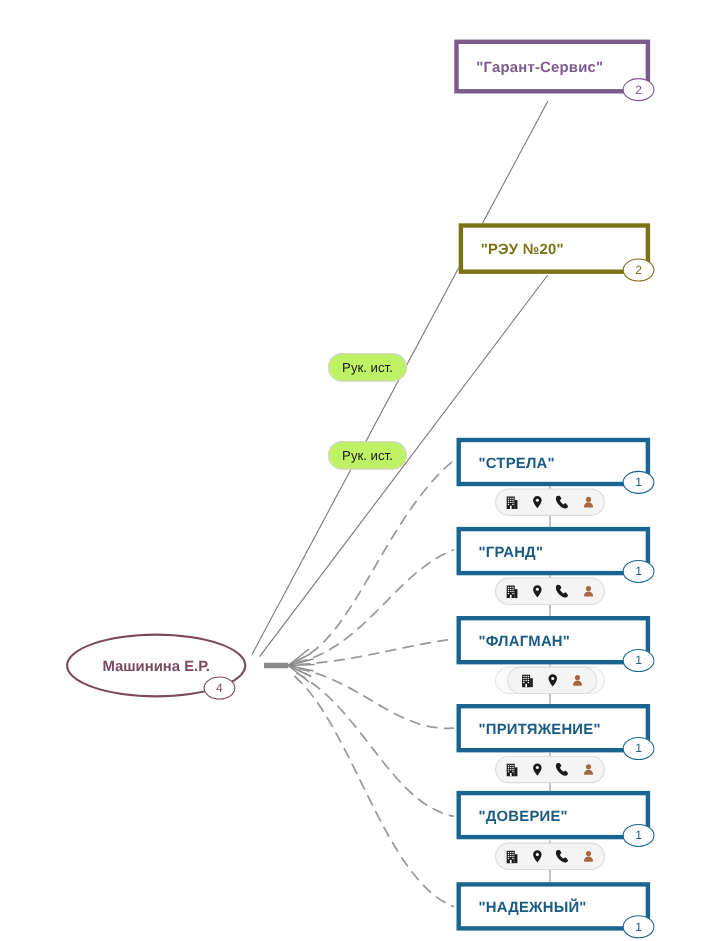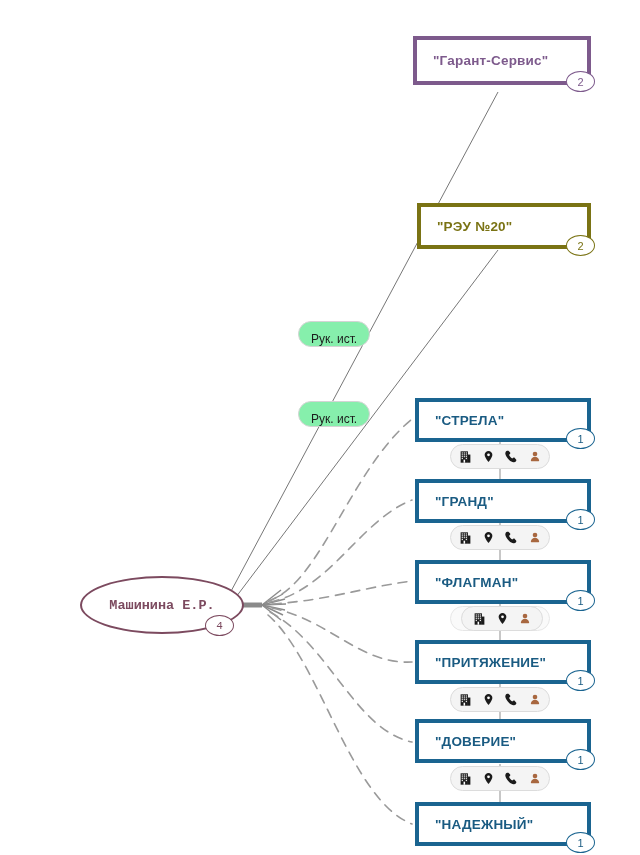--- a/index.html
+++ b/index.html
@@ -85,27 +85,27 @@
     right: 8px;
     bottom: -4px;
     border-color: #7c4a5f;
     color: #7c4a5f;
   }
 
   
   .edge-label {
     position: absolute;
     box-sizing: border-box;
-    background: #86efac;
+    background: #bef264;
     border: 1px solid #d4d4d4;
     border-radius: 13px;
     height: 26px;
     padding: 0 12px;
     display: flex;
-    align-items: flex-end;
+    align-items: center;
     justify-content: center;
     font-size: 12px;
     color: #1c1c1c;
     white-space: nowrap;
   }
 
   
   .toolbar {
     position: absolute;
     box-sizing: border-box;
@@ -169,21 +169,21 @@
 
     <g stroke="#8f8f8f" stroke-width="1" fill="none">
       <line x1="500" y1="441" x2="500" y2="479"></line>
       <line x1="500" y1="522" x2="500" y2="560"></line>
       <line x1="500" y1="603" x2="500" y2="641"></line>
       <line x1="500" y1="684" x2="500" y2="722"></line>
       <line x1="500" y1="764" x2="500" y2="802"></line>
     </g>
   </svg>
 
-  <div class="node-ellipse" style="left:80px; top:576px; width:164px; height:58px;font-family:Liberation Mono, monospace;">
+  <div class="node-ellipse" style="left:60px; top:576px; width:164px; height:58px;">
     <span class="node-label">Машинина Е.Р.</span>
     <span class="badge">4</span>
   </div>
 
   <div class="edge-label" style="left:298px; top:321px;">
     <span>Рук. ист.</span>
   </div>
   <div class="edge-label" style="left:298px; top:401px;">
     <span>Рук. ист.</span>
   </div>

